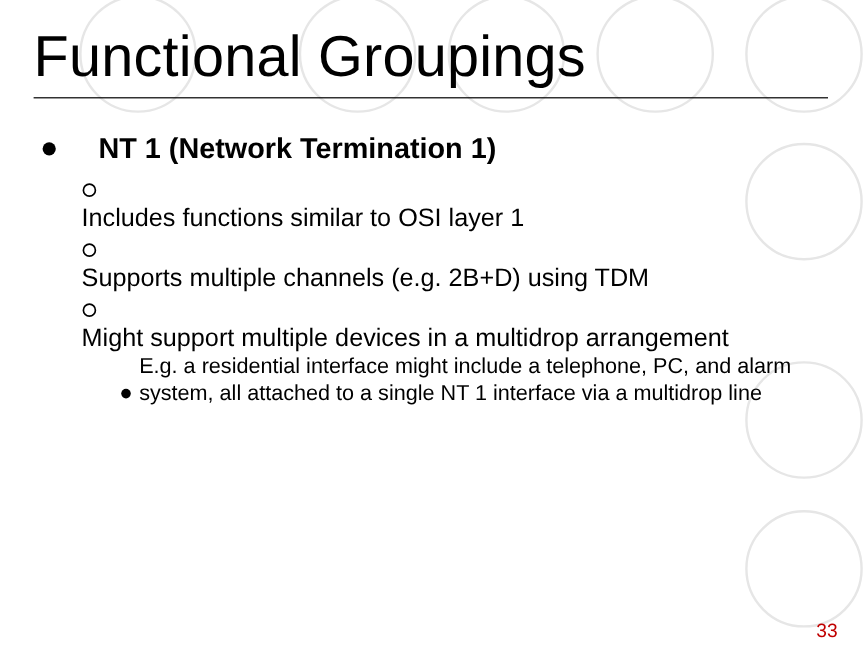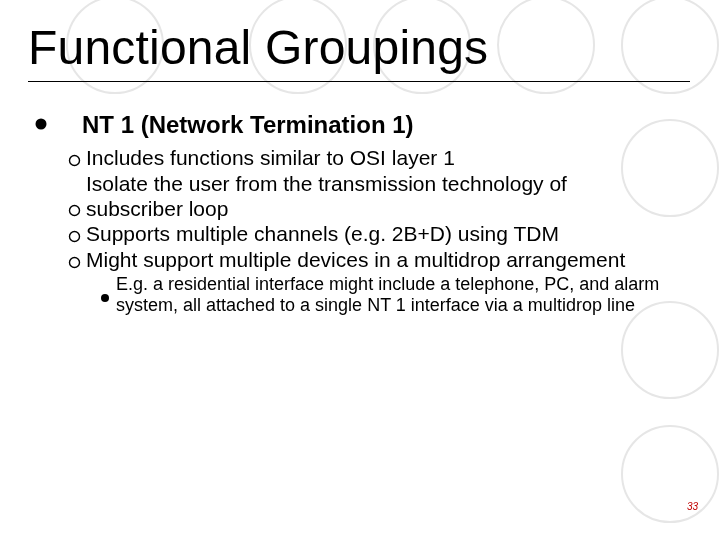--- a/index.html
+++ b/index.html
@@ -56,59 +56,59 @@
     font-size: 24px;
     font-weight: 700;
     line-height: 1.25;
     margin-left: 26px;
   }
   .l2 {
     margin-left: 40px;
   }
   .l2-item {
     display: flex;
-    align-items: flex-end;
+    align-items: flex-start;
     margin-bottom: 1px;
+    flex-direction: column;
   }
   .l2-bullet {
     flex: 0 0 auto;
     width: 13px;
     margin-right: 5px;
     margin-top: 6px;
   }
   .l2-text {
     font-size: 21px;
     line-height: 1.18;
     max-width: 580px;
   }
   .l3 {
     margin-left: 72px;
   }
   .l3-item {
     display: flex;
-    align-items: center;
+    align-items: flex-end;
   }
   .l3-bullet {
     flex: 0 0 auto;
     width: 10px;
     margin-right: 6px;
     margin-top: 5px;
   }
   .l3-text {
     font-size: 18px;
     line-height: 1.18;
     max-width: 560px;
   }
   .page-num {
     position: absolute;
-    bottom: 28px;
+    bottom: 4px;
     right: 22px;
-    font-size: 10px;
+    font-size: 16px;
     color: #c00000;
-    font-style: italic;
   }
 </style>
 </head>
 <body>
 
 <svg class="bg-circles" width="720" height="540">
   <circle cx="115" cy="45" r="48" fill="none" stroke="#e6e6e6" stroke-width="2"></circle>
   <circle cx="298" cy="45" r="48" fill="none" stroke="#e6e6e6" stroke-width="2"></circle>
   <circle cx="422" cy="45" r="48" fill="none" stroke="#e6e6e6" stroke-width="2"></circle>
   <circle cx="546" cy="45" r="48" fill="none" stroke="#e6e6e6" stroke-width="2"></circle>
@@ -142,28 +142,20 @@
           </svg>
       </span>
       <span class="l2-text">Includes functions similar to OSI layer 1</span>
     </div>
     <div class="l2-item">
       <span class="l2-bullet">
         <svg width="13" height="13">
             <circle cx="6.5" cy="6.5" r="5" fill="none" stroke="#000" stroke-width="1.4"></circle>
           </svg>
       </span>
-      <span class="l2-text">Isolate the user from the transmission technology of subscriber loop</span>
-    </div>
-    <div class="l2-item">
-      <span class="l2-bullet">
-        <svg width="13" height="13">
-            <circle cx="6.5" cy="6.5" r="5" fill="none" stroke="#000" stroke-width="1.4"></circle>
-          </svg>
-      </span>
       <span class="l2-text">Supports multiple channels (e.g. 2B+D) using TDM</span>
     </div>
     <div class="l2-item">
       <span class="l2-bullet">
         <svg width="13" height="13">
             <circle cx="6.5" cy="6.5" r="5" fill="none" stroke="#000" stroke-width="1.4"></circle>
           </svg>
       </span>
       <span class="l2-text">Might support multiple devices in a multidrop arrangement</span>
     </div>

